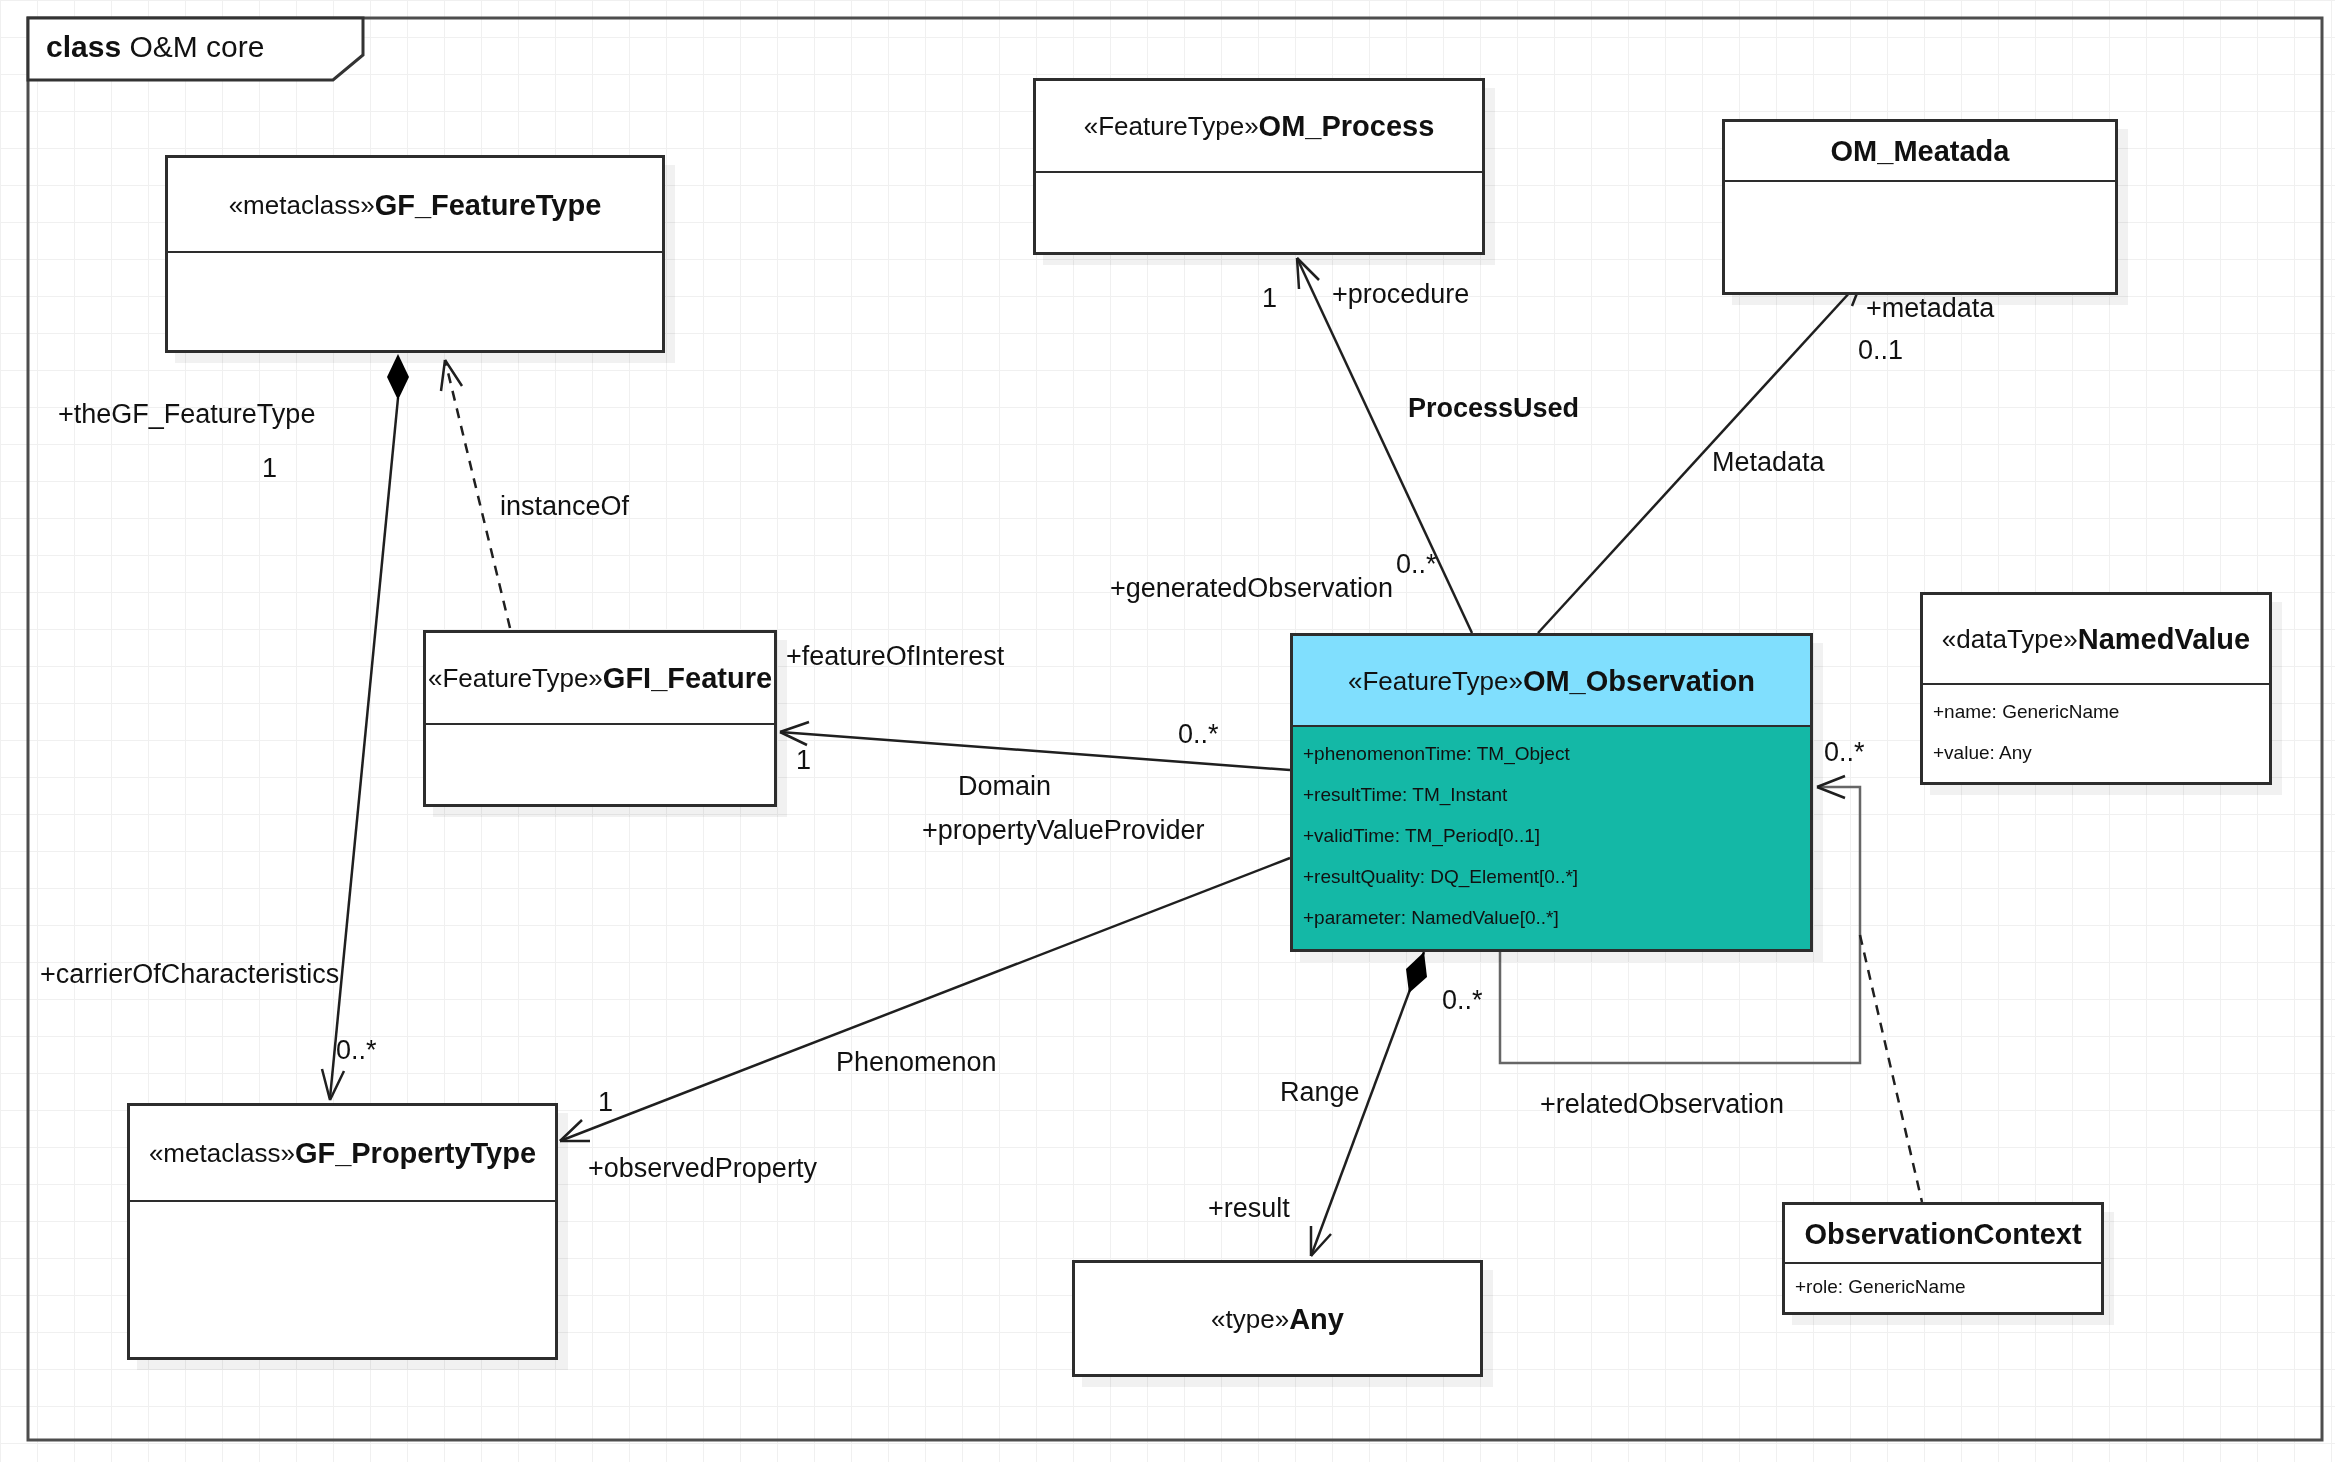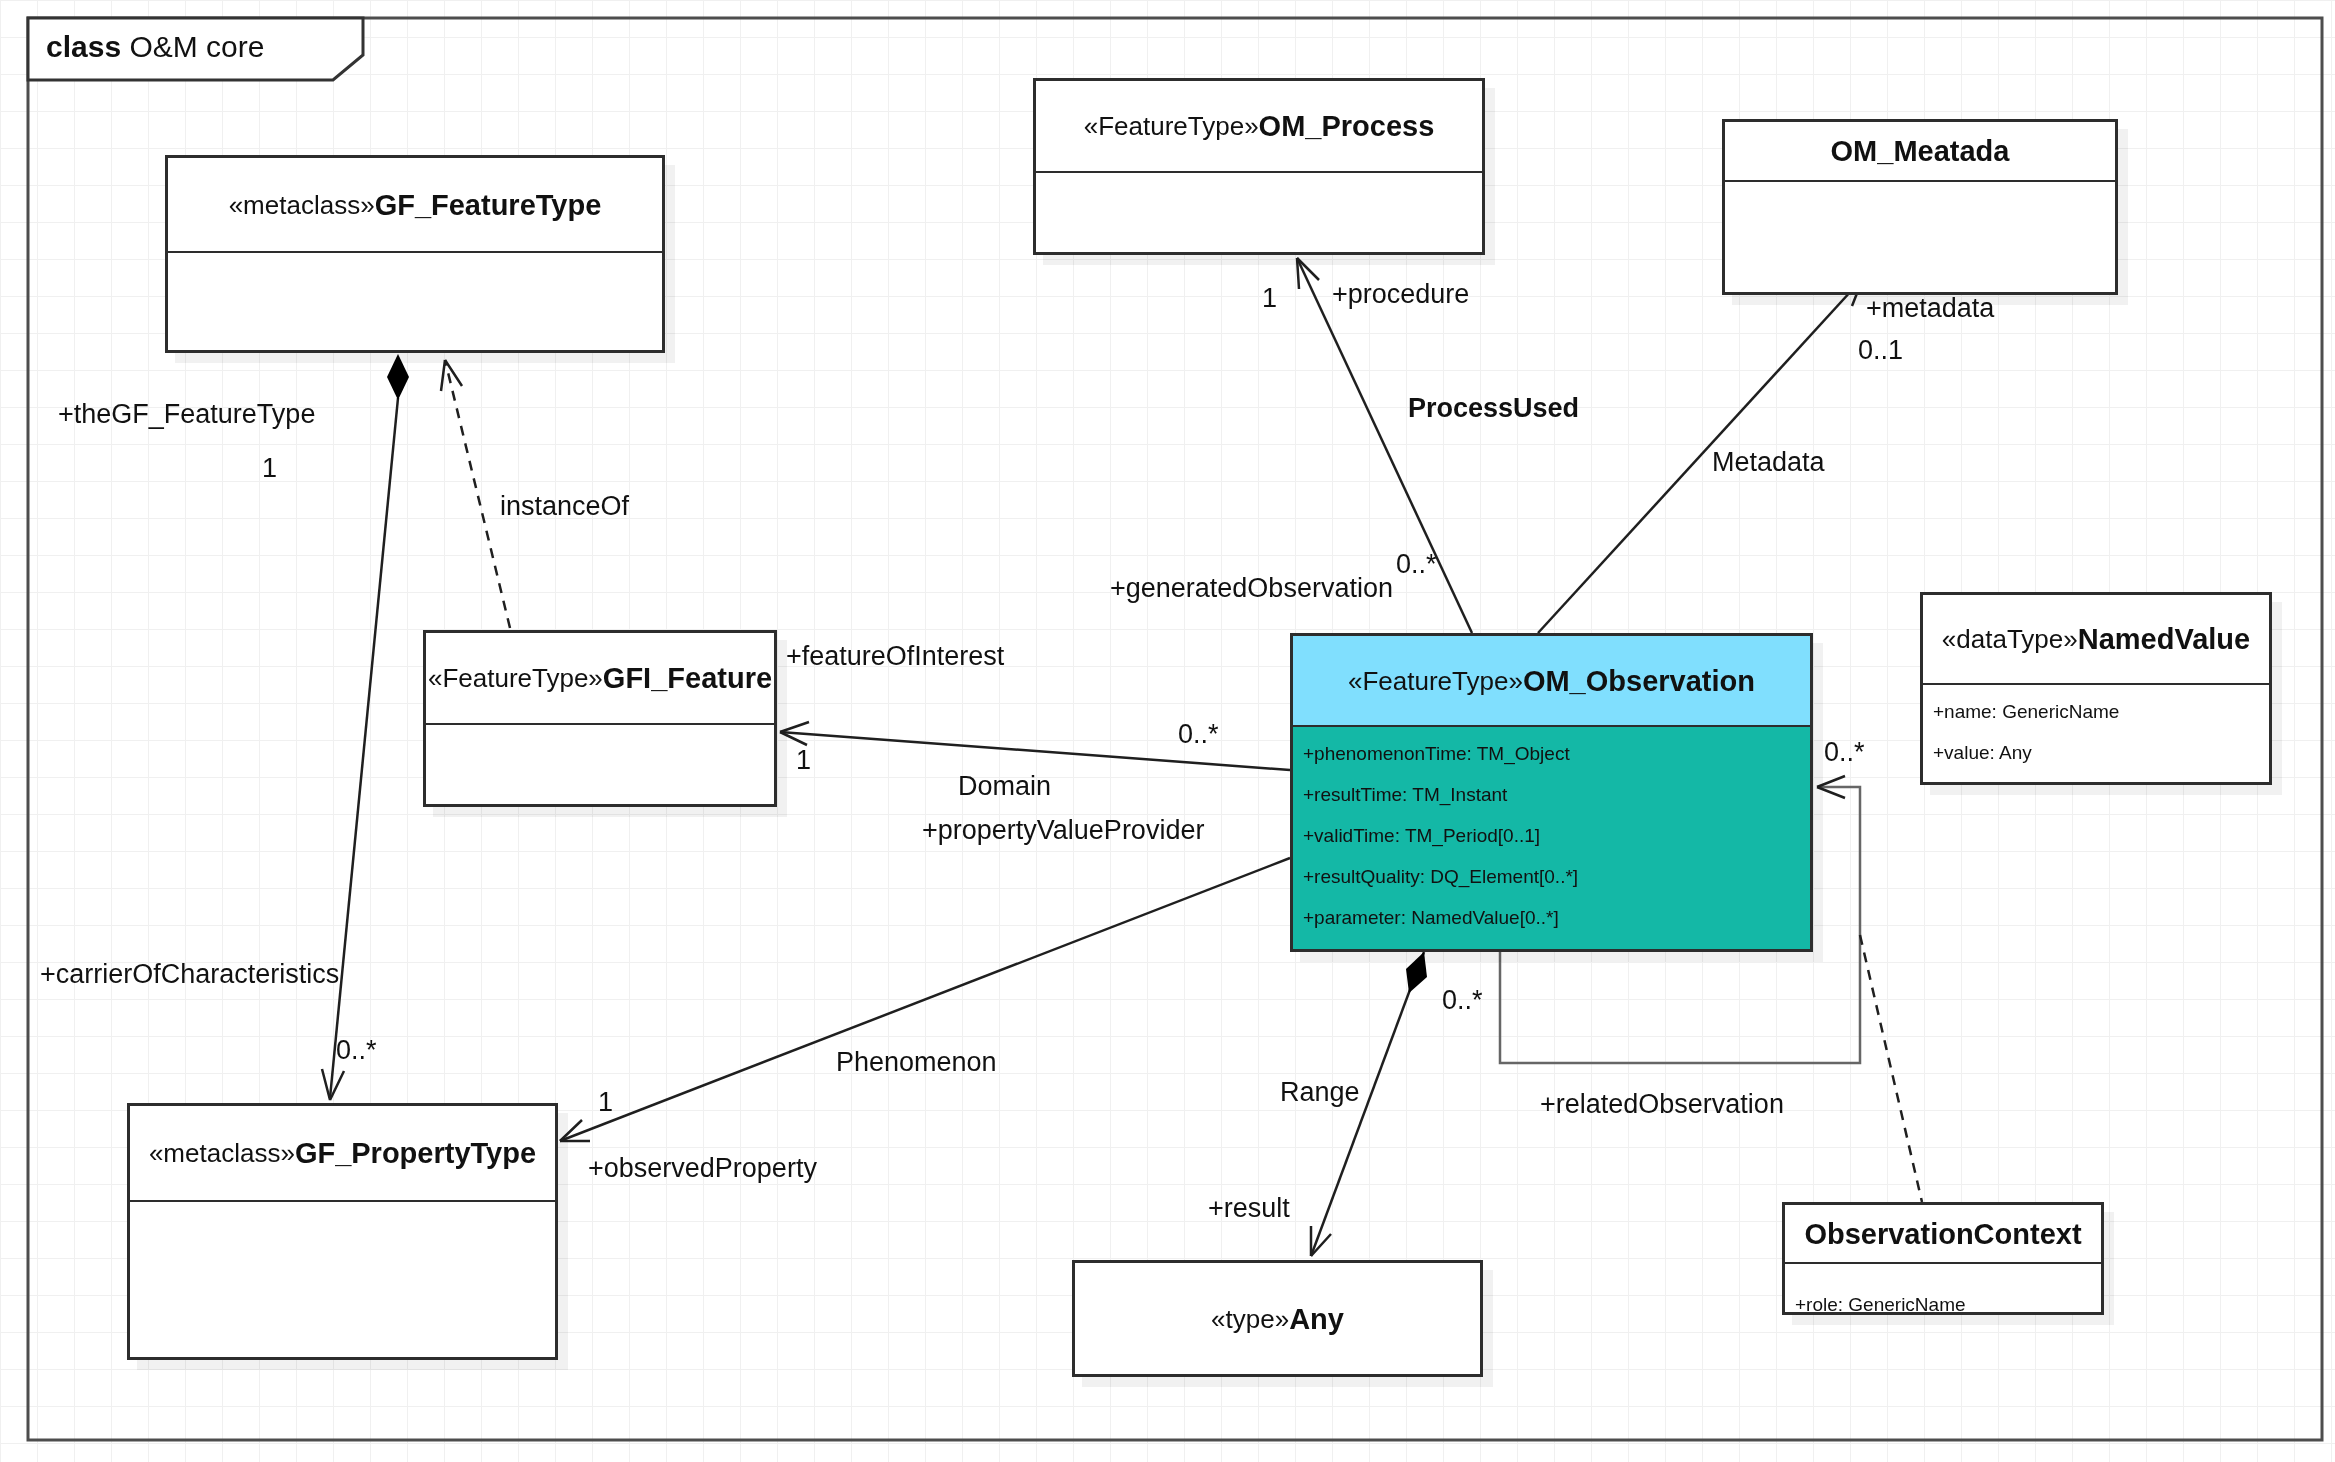--- a/index.html
+++ b/index.html
@@ -181,21 +181,21 @@
     <div class="header" style="height:100%;">
       <div class="stereotype">«type»</div>
       <div class="cls-name">Any</div>
     </div>
   </div>
 
   <div class="uml-class" style="left:1782px;top:1202px;width:322px;height:113px;">
     <div class="header" style="height:57px;">
       <div class="cls-name">ObservationContext</div>
     </div>
-    <div class="body" style="padding-top:20px;">
+    <div class="body" style="padding-top:2px;">
       <div class="attr">+role: GenericName</div>
     </div>
   </div>
 
   <span class="edge-label" style="left:58px;top:398px;">+theGF_FeatureType</span>
   <span class="edge-label" style="left:262px;top:452px;">1</span>
   <span class="edge-label" style="left:500px;top:490px;">instanceOf</span>
   <span class="edge-label" style="left:40px;top:958px;">+carrierOfCharacteristics</span>
   <span class="edge-label" style="left:336px;top:1034px;">0..*</span>
   <span class="edge-label" style="left:1262px;top:282px;">1</span>

